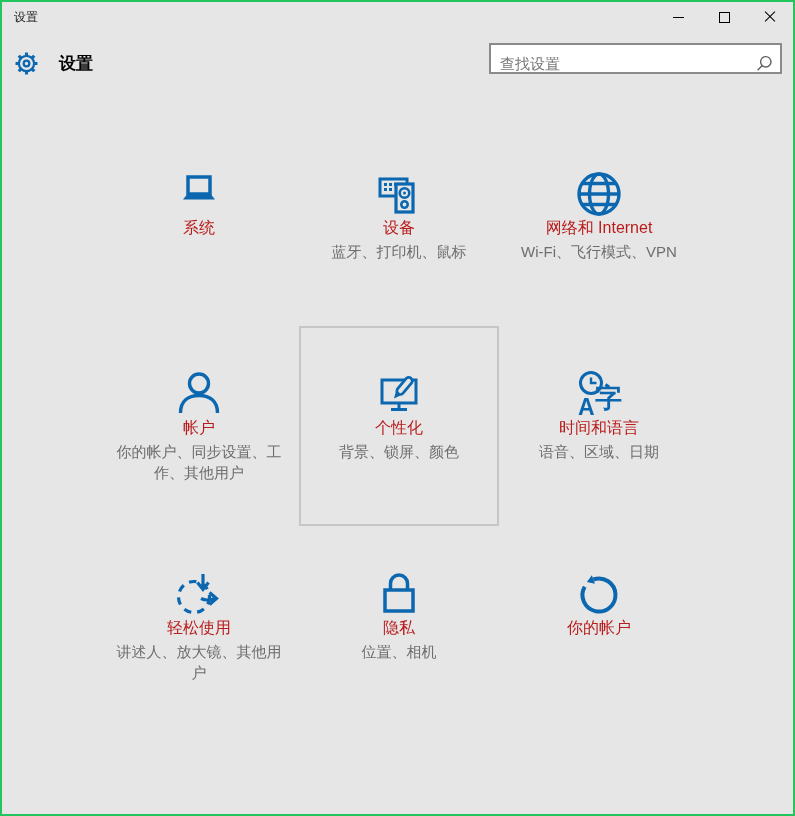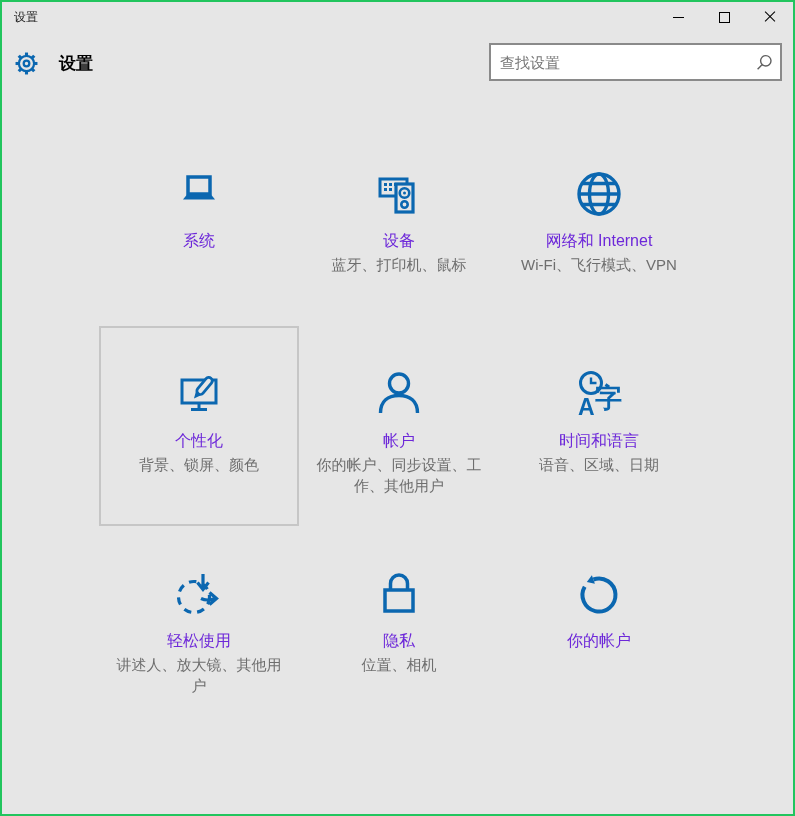--- a/index.html
+++ b/index.html
@@ -40,23 +40,23 @@
   .close-glyph:before{transform:rotate(45deg);}
   .close-glyph:after{transform:rotate(-45deg);}
   
   .header{
     height:62px;position:relative;display:flex;align-items:center;
   }
   .gear{margin-left:11px;width:27px;height:27px;}
   .app-title{margin-left:19px;font-size:17px;font-weight:bold;color:#000;}
   .search-box{
     position:absolute;right:11px;top:11px;
-    width:293px;height:38px;box-sizing:border-box;
+    width:293px;height:31px;box-sizing:border-box;
     background:#fff;border:2px solid #8a8a8a;
-    display:flex;align-items:center;gap:48px;
+    display:flex;align-items:flex-end;gap:48px;
   }
   .search-input{
     flex:1;border:none;outline:none;background:transparent;
     font-family:inherit;font-size:15px;color:#333;
     padding:0 0 0 9px;min-width:0;
   }
   .search-input::placeholder{color:#767676;opacity:1;}
   .search-glyph{width:17px;height:17px;margin-right:7px;flex:none;}
   
   .grid{
@@ -66,21 +66,21 @@
     grid-template-columns:200px 200px 200px;
     grid-template-rows:200px 200px 200px;
   }
   .tile{
     box-sizing:border-box;
     display:flex;flex-direction:column;align-items:center;
     padding-top:44px;text-align:center;cursor:default;
   }
   .tile.highlighted{border:2px solid #c6c6c6;padding-top:42px;}
   .tile-icon{width:48px;height:48px;flex:none;}
-  .tile-title{margin-top:13px;font-size:16px;color:#6d28d9;line-height:20px;}
+  .tile-title{font-size:16px;color:#b91c1c;line-height:20px;}
   .tile-sub{
     margin-top:3px;font-size:15px;color:#6e6e6e;line-height:21px;
     max-width:168px;
   }
 </style>
 </head>
 <body>
 
 <div class="window">
 
@@ -167,44 +167,44 @@
       <circle cx="24" cy="24" r="20"></circle>
       <ellipse cx="24" cy="24" rx="9.5" ry="20"></ellipse>
       <line x1="4" y1="24" x2="44" y2="24"></line>
       <line x1="7.5" y1="13.5" x2="40.5" y2="13.5"></line>
       <line x1="7.5" y1="34.5" x2="40.5" y2="34.5"></line>
           </g>
         </svg>
         <div class="tile-title">网络和 Internet</div>
         <div class="tile-sub">Wi-Fi、飞行模式、VPN</div>
       </div>
+      <div class="tile">
+        <svg class="tile-icon" viewBox="0 0 48 48">
+          <g fill="none" stroke="#0b67b0" stroke-width="3.4">
+      <circle cx="24" cy="13.5" r="9.5"></circle>
+      <path d="M5.5 43 C5.5 31 13 25.5 24 25.5 C35 25.5 42.5 31 42.5 43"></path>
+          </g>
+        </svg>
+        <div class="tile-title">帐户</div>
+        <div class="tile-sub">你的帐户、同步设置、工作、其他用户</div>
+      </div>
       <div class="tile highlighted">
         <svg class="tile-icon" viewBox="0 0 48 48">
           <g fill="none" stroke="#0b67b0" stroke-width="3">
       <rect x="7" y="10" width="34" height="23"></rect>
       <line x1="24" y1="33" x2="24" y2="39"></line>
             <line x1="16" y1="39.5" x2="32" y2="39.5"></line>
           </g>
       <g transform="rotate(40 27 19)">
         <rect x="23.5" y="5" width="7" height="20" rx="3.5" fill="#e6e6e6" stroke="#0b67b0" stroke-width="2.8"></rect>
         <path d="M24 25 L27 31.5 L30 25 Z" fill="#0b67b0"></path>
           </g>
         </svg>
         <div class="tile-title">个性化</div>
         <div class="tile-sub">背景、锁屏、颜色</div>
-      </div>
-      <div class="tile">
-        <svg class="tile-icon" viewBox="0 0 48 48">
-          <g fill="none" stroke="#0b67b0" stroke-width="3.4">
-      <circle cx="24" cy="13.5" r="9.5"></circle>
-      <path d="M5.5 43 C5.5 31 13 25.5 24 25.5 C35 25.5 42.5 31 42.5 43"></path>
-          </g>
-        </svg>
-        <div class="tile-title">帐户</div>
-        <div class="tile-sub">你的帐户、同步设置、工作、其他用户</div>
       </div>
       <div class="tile">
         <svg class="tile-icon" viewBox="0 0 48 48">
           <g fill="none" stroke="#0b67b0" stroke-width="3">
       <circle cx="16" cy="13" r="10.5"></circle>
           </g>
       <g fill="none" stroke="#0b67b0" stroke-width="2.4">
             <path d="M16 7.5 V13 H21.5"></path>
           </g>
       <text x="3" y="45" font-size="23" font-weight="bold" fill="#0b67b0" font-family="inherit">A</text>

